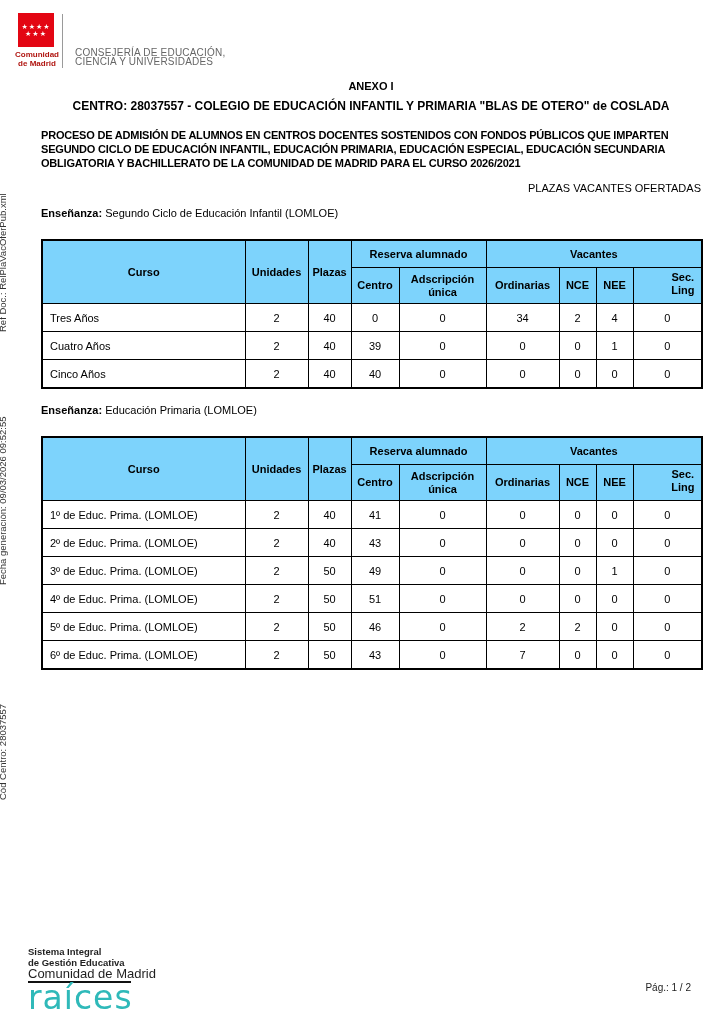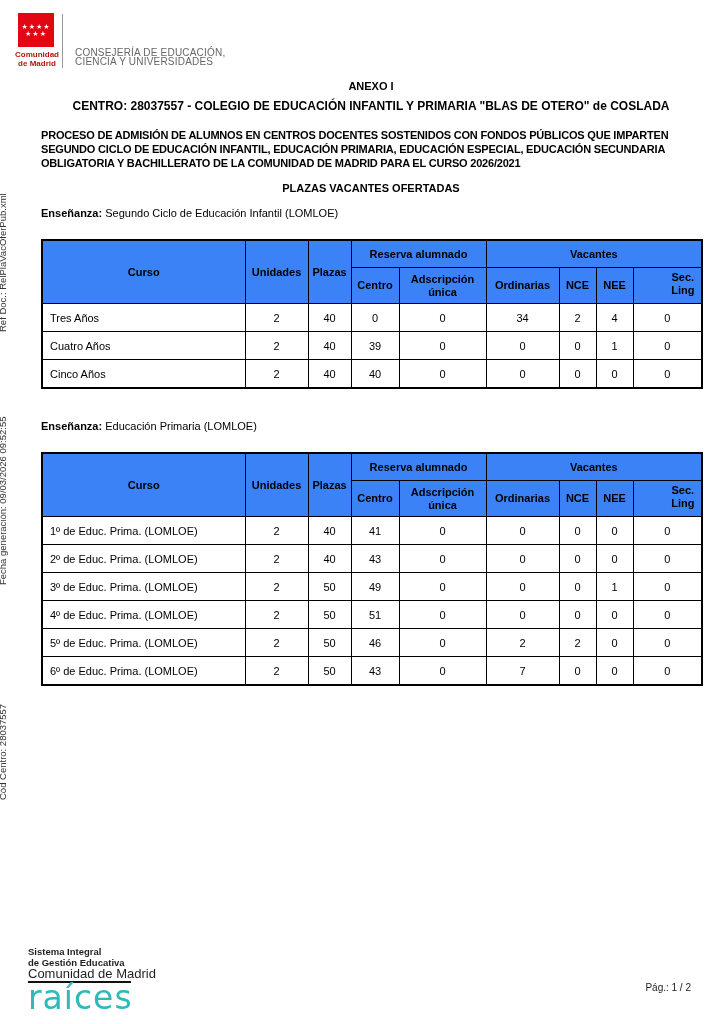--- a/index.html
+++ b/index.html
@@ -28,35 +28,35 @@
   .department {
     position:absolute; left:75px; top:48px;
     font-size:10px; color:#666; line-height:9px; letter-spacing:.2px;
   }
 
   
   .content { position:absolute; left:41px; top:80px; width:660px; }
   .title-anexo  { text-align:center; font-weight:bold; font-size:11px; margin:0 0 7px 0; }
   .title-centro { text-align:center; font-weight:bold; font-size:12px; margin:0 0 15px 0; }
   .intro { font-weight:bold; font-size:11px; line-height:14px; letter-spacing:-0.2px; margin:0 0 12px 0; }
-  .subtitle { text-align:center; font-weight:bold; font-size:11px; margin:0 0 13px 0; }
+  .subtitle { text-align:right; font-weight:normal; font-size:11px; margin:0 0 13px 0; }
 
   .ens { font-size:11px; margin:0 0 20px 0; }
   .ens .ens-label { font-weight:bold; }
-  .ens2 { margin-top:31px; }
+  .ens2 { margin-top:15px; }
 
   
   table.vac {
     border-collapse:collapse; table-layout:fixed;
     width:660px; border:2px solid #000;
     margin-bottom:4px;
   }
   table.vac th, table.vac td { border:1px solid #000; overflow:hidden; }
   table.vac thead th {
-    background:#3b82f6; font-weight:bold; font-size:11px;
+    background:#7dd3fc; font-weight:bold; font-size:11px;
     vertical-align:middle; line-height:13px; padding:0 1px;
   }
   table.vac thead tr.hr1 th { height:26px; }
   table.vac thead tr.hr2 th { height:32px; }
   table.vac thead th.va-top { vertical-align:top; padding-top:3px;padding-left:32px; }
   table.vac td {
     height:27px; font-size:11px; text-align:center; vertical-align:middle;
     background:#fff; padding:0;
   }
   table.vac td.curso { text-align:left; padding-left:7px; }

